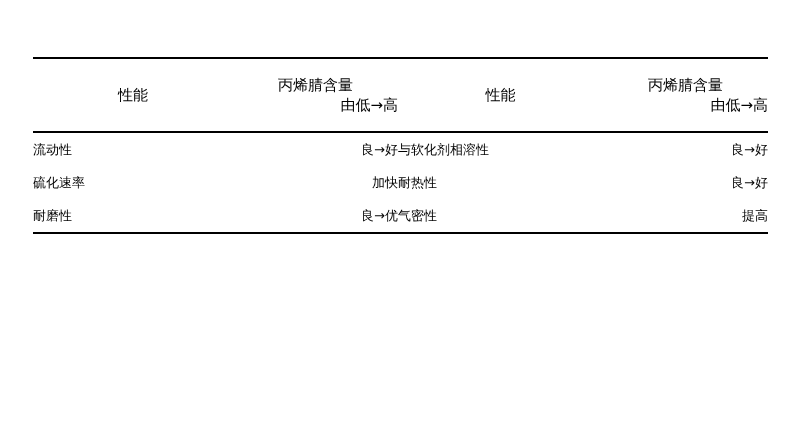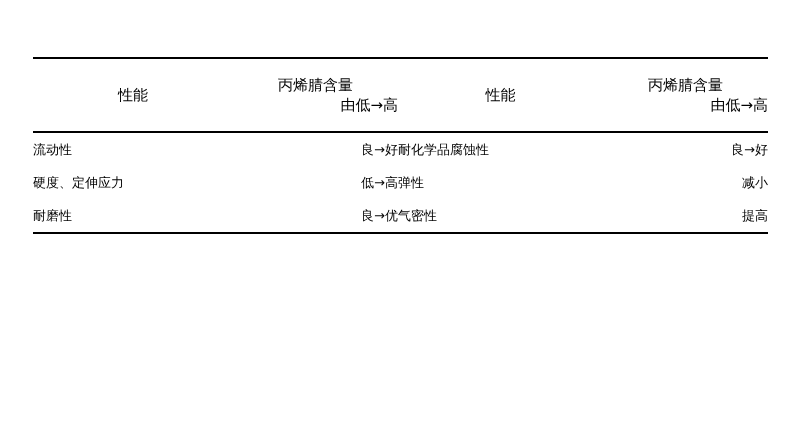--- a/index.html
+++ b/index.html
@@ -104,28 +104,28 @@
           </td>
           <td>
             <span>丙烯腈含量</span>
             <span class="head-line2">由低→高</span>
           </td>
         </tr>
 
         <tr class="data-row">
           <td class="c-prop sep-right-thin">流动性</td>
           <td class="c-val sep-right-thick">良→好</td>
-          <td class="c-prop sep-right-thin">耐化学品腐蚀性</td>
+          <td class="c-prop sep-right-thin">与软化剂相溶性</td>
           <td class="c-val">良→好</td>
         </tr>
         <tr class="data-row">
-          <td class="c-prop sep-right-thin">硬度、定伸应力</td>
-          <td class="c-val sep-right-thick">低→高</td>
-          <td class="c-prop sep-right-thin">弹性</td>
-          <td class="c-val">减小</td>
+          <td class="c-prop sep-right-thin">硫化速率</td>
+          <td class="c-val sep-right-thick">加快</td>
+          <td class="c-prop sep-right-thin">耐热性</td>
+          <td class="c-val">良→好</td>
         </tr>
         <tr class="data-row">
           <td class="c-prop sep-right-thin">耐磨性</td>
           <td class="c-val sep-right-thick">良→优</td>
           <td class="c-prop sep-right-thin">气密性</td>
           <td class="c-val">提高</td>
         </tr>
       </tbody>
     </table>
   </div>

